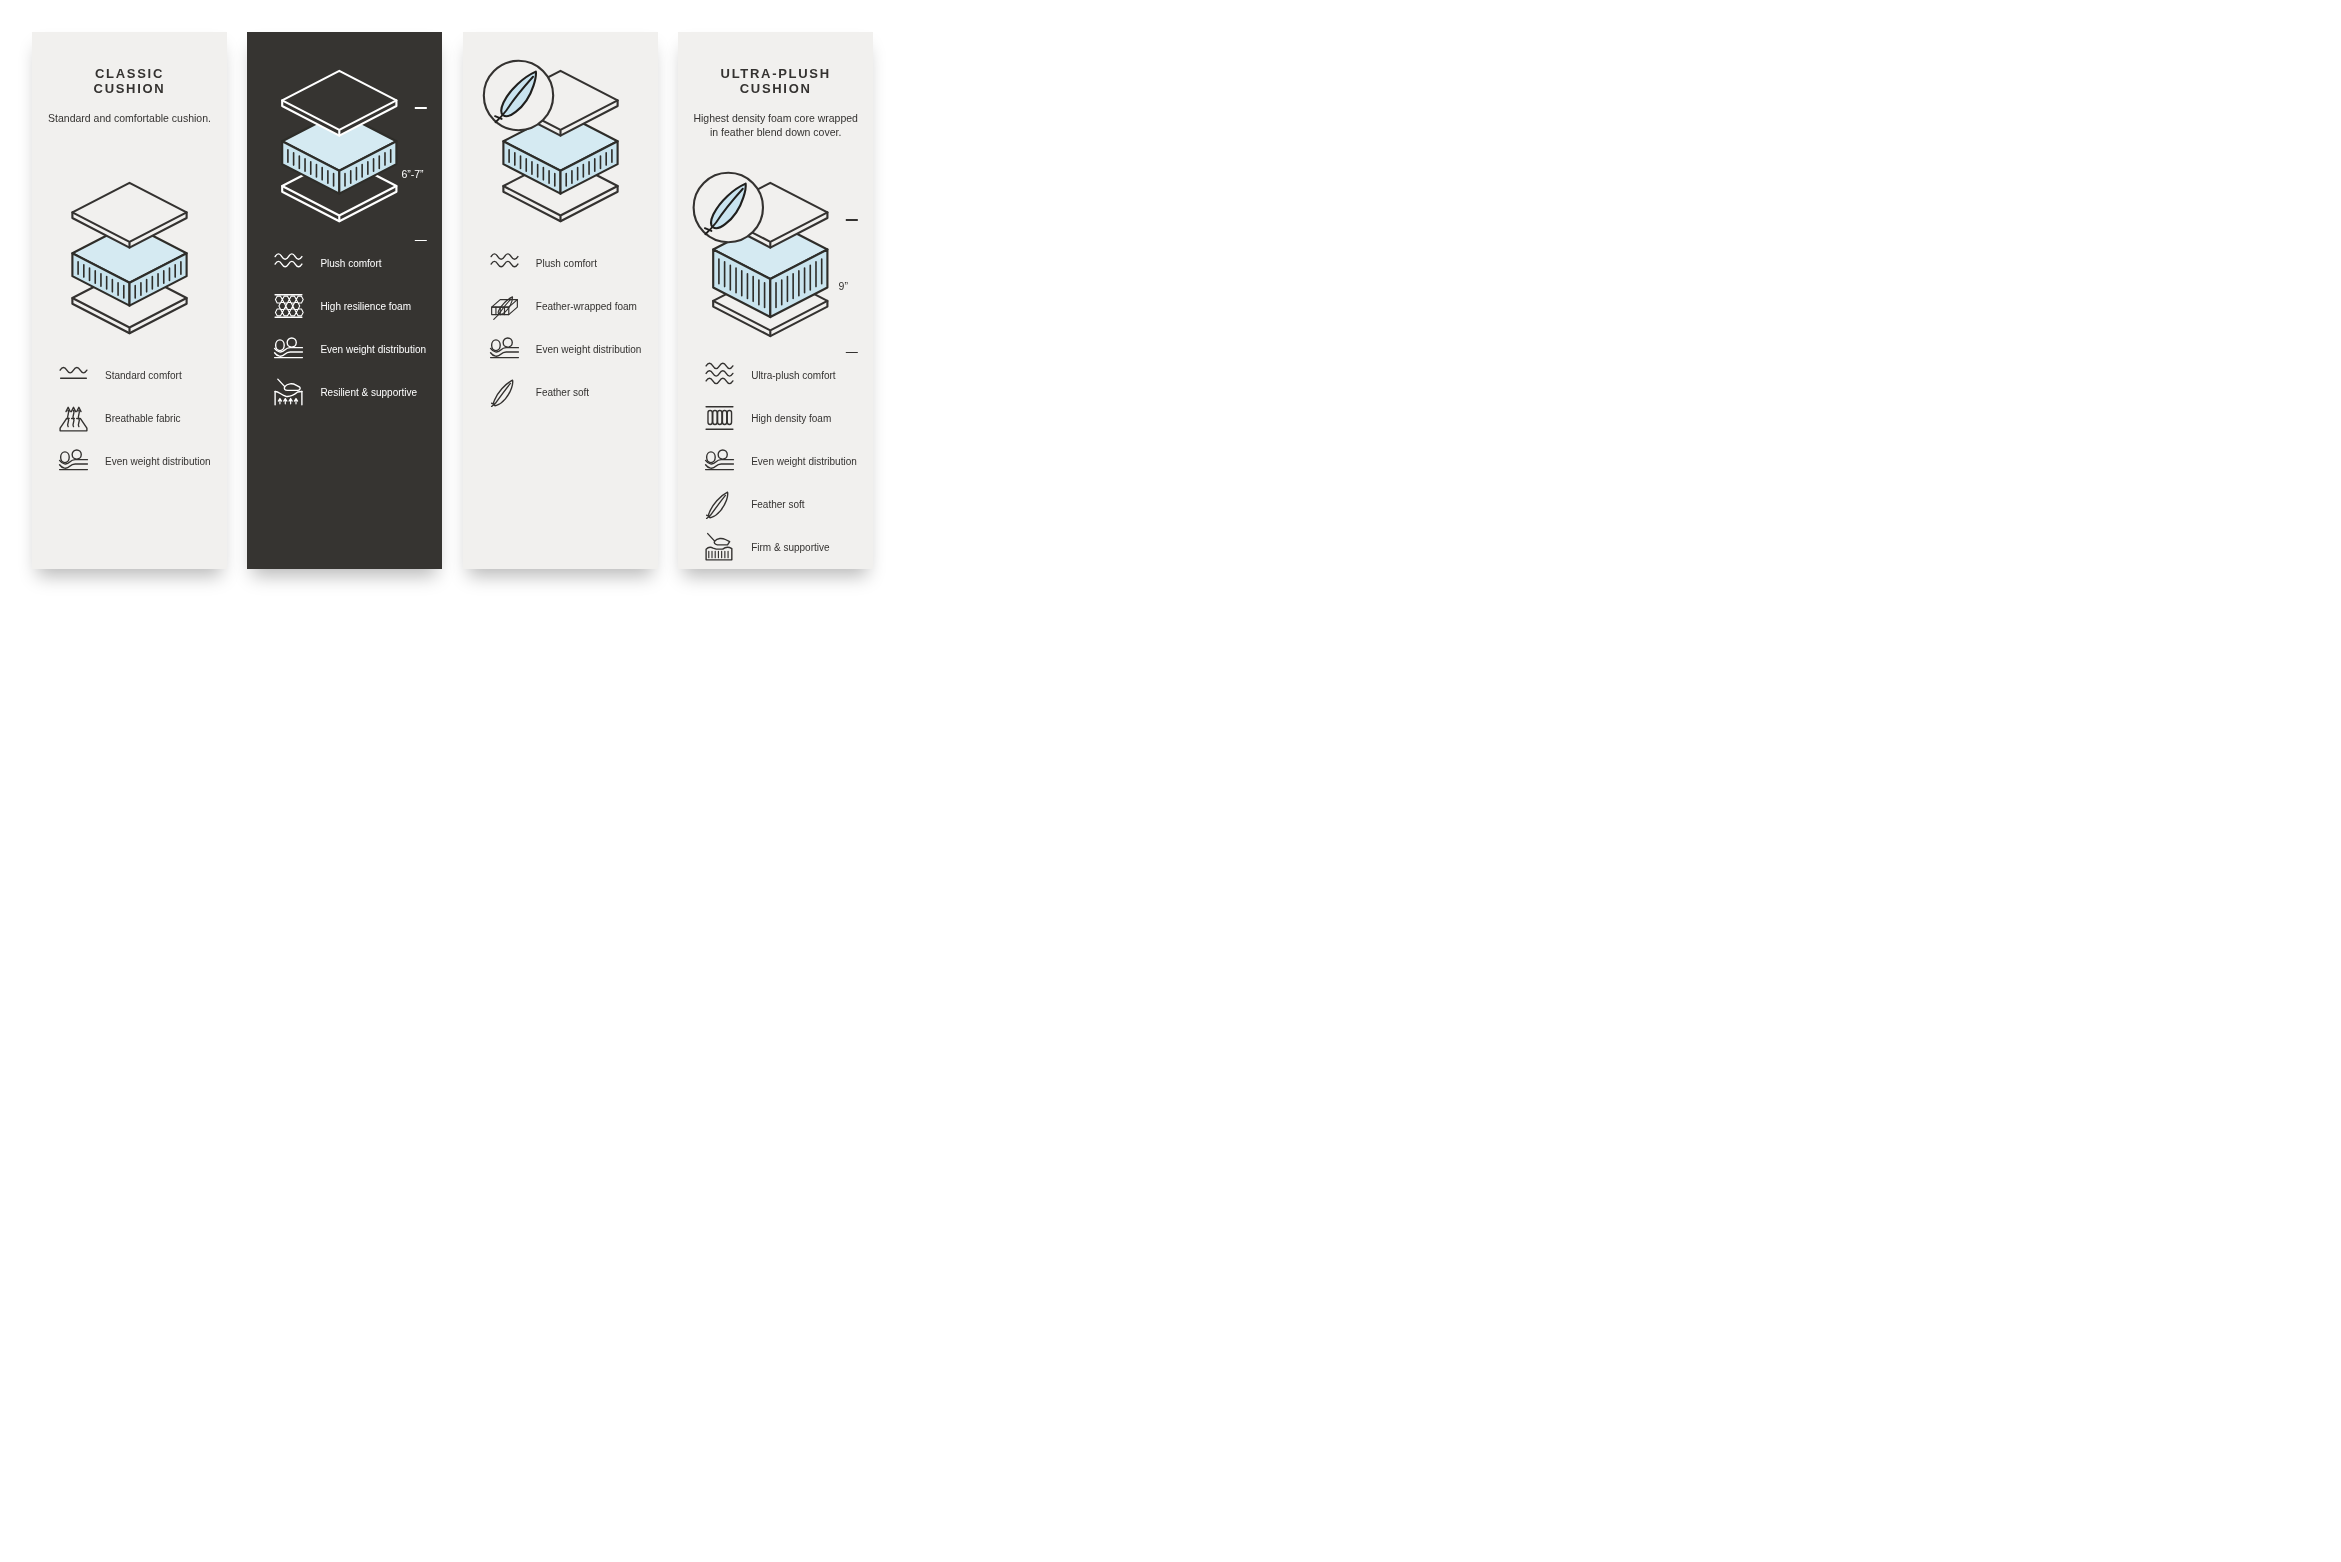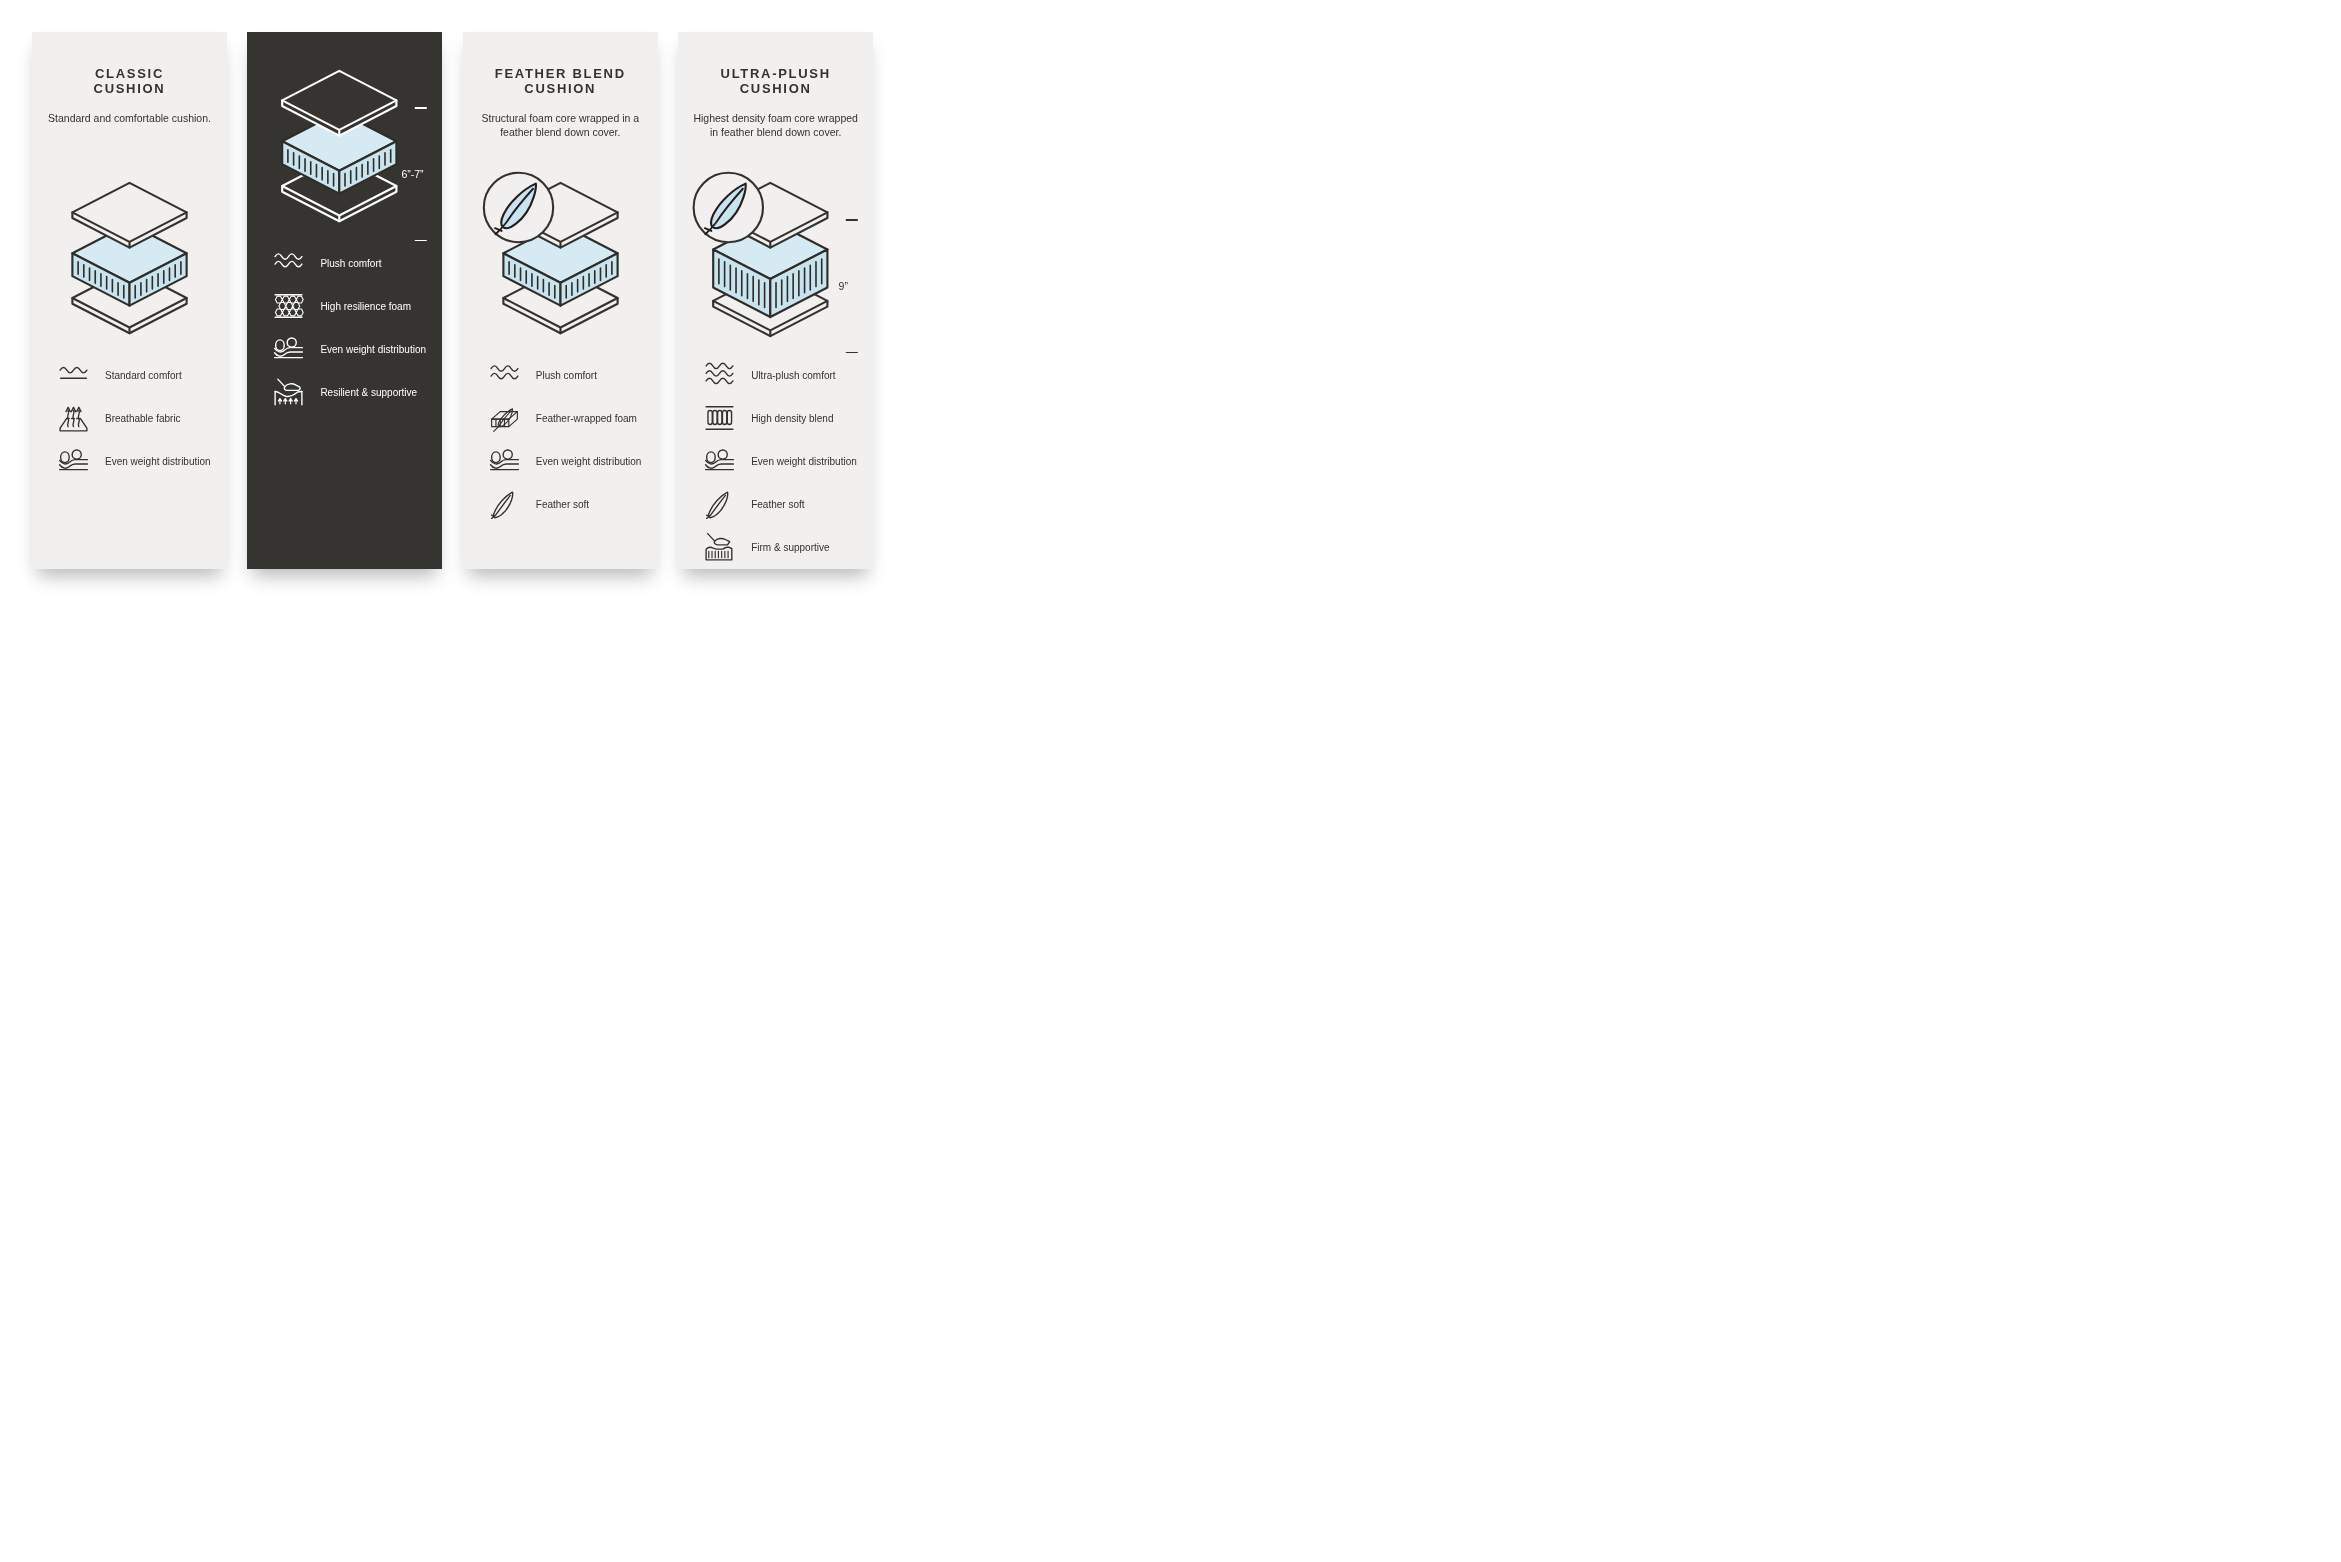--- a/index.html
+++ b/index.html
@@ -264,24 +264,20 @@
       <li class="feature">
         <svg class="fsvg" viewBox="0 0 56 52" width="33" height="30">
             <use href="#sym-resilient"></use>
           </svg>
         <span class="flabel">Resilient &amp; supportive</span>
       </li>
     </ul>
   </section>
 
   <section class="card light">
-    <header class="card-header">
-      <h2 class="title">FEATHER BLEND CUSHION</h2>
-      <p class="desc">Structural foam core wrapped in a feather blend down cover.</p>
-    </header>
     <div class="figure-wrap">
       <svg class="cushion" viewBox="0 0 245 278" width="143" height="162">
           <use href="#sym-cushion"></use>
         </svg>
       <svg class="badge" viewBox="0 0 128 128" width="75" height="75">
           <use href="#sym-feather-badge"></use>
         </svg>
     </div>
     <ul class="features">
       <li class="feature">
@@ -335,21 +331,21 @@
       <li class="feature">
         <svg class="fsvg" viewBox="0 0 56 52" width="33" height="30">
             <use href="#sym-wave3"></use>
           </svg>
         <span class="flabel">Ultra-plush comfort</span>
       </li>
       <li class="feature">
         <svg class="fsvg" viewBox="0 0 56 52" width="33" height="30">
             <use href="#sym-densityfoam"></use>
           </svg>
-        <span class="flabel">High density blend</span>
+        <span class="flabel">High density foam</span>
       </li>
       <li class="feature">
         <svg class="fsvg" viewBox="0 0 56 52" width="33" height="30">
             <use href="#sym-evenweight"></use>
           </svg>
         <span class="flabel">Even weight distribution</span>
       </li>
       <li class="feature">
         <svg class="fsvg" viewBox="0 0 56 52" width="33" height="30">
             <use href="#sym-feather"></use>

